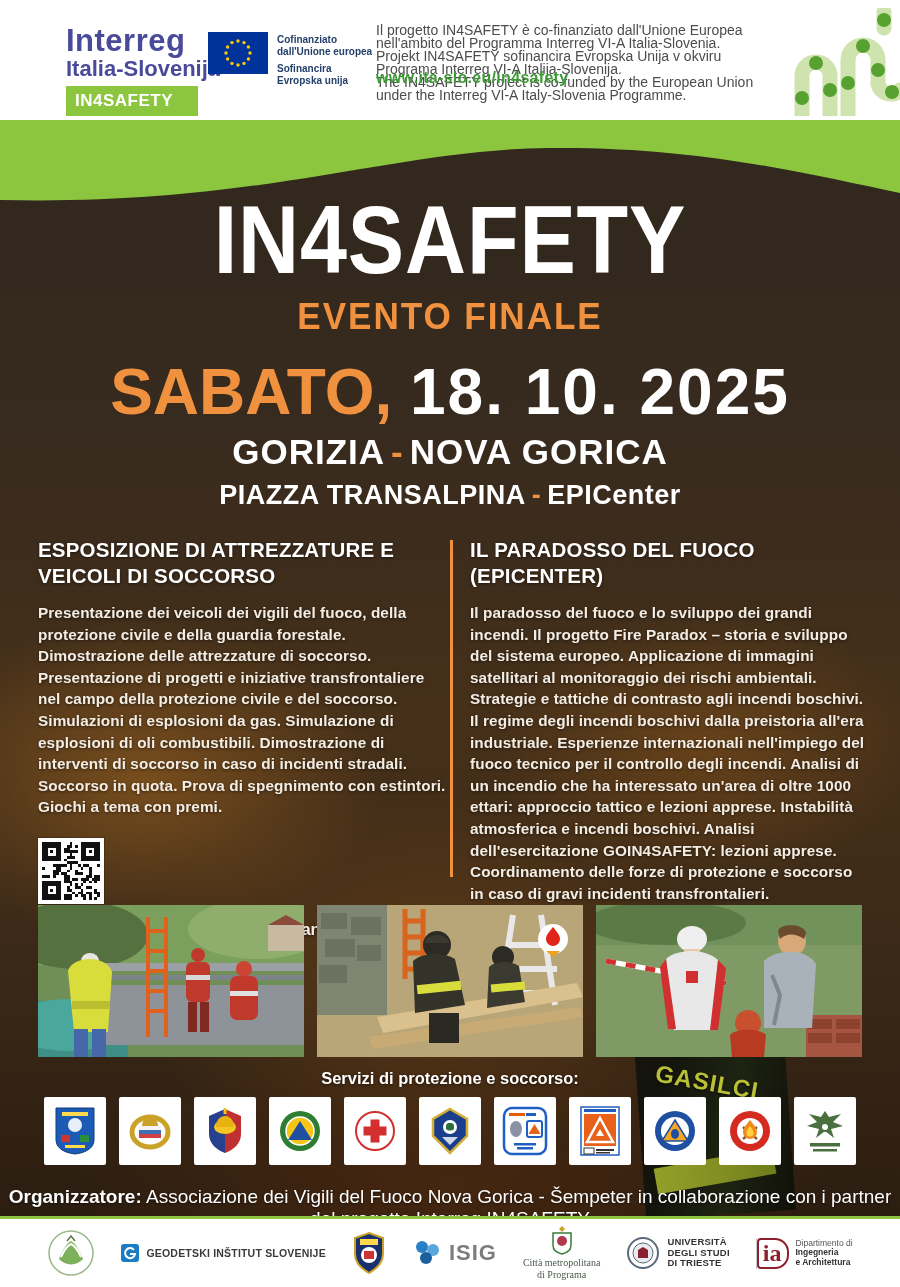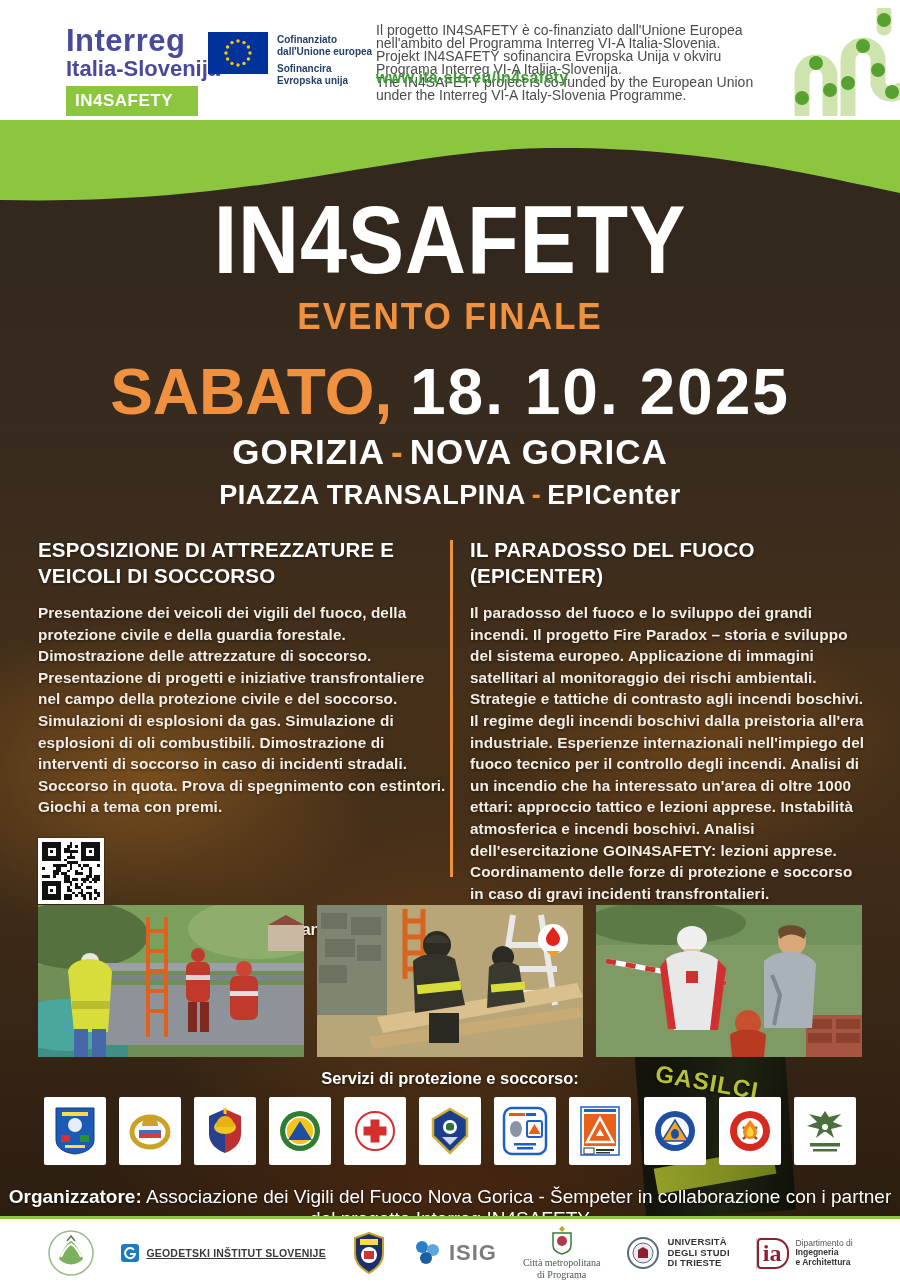--- a/index.html
+++ b/index.html
@@ -76,21 +76,21 @@
   .vest-text{position:absolute;left:18px;top:28px;color:#c7d23a;font-weight:bold;font-size:24px;letter-spacing:1px;transform:rotate(14deg);text-shadow:0 1px 2px #000;}
 
   
   .organizer{position:absolute;top:1186px;left:0;width:900px;text-align:center;color:#fff;font-size:19px;z-index:3;text-shadow:0 1px 2px rgba(0,0,0,.6);}
   .organizer b{font-weight:bold;}
 
   
   .footer{position:absolute;top:1219px;left:0;width:900px;height:68px;background:#fff;z-index:5;
     display:flex;align-items:center;justify-content:center;gap:26px;}
   .partner{display:flex;align-items:center;gap:7px;}
-  .p-label{font-size:10.5px;font-weight:bold;color:#3a3a3a;letter-spacing:.2px;text-decoration:underline;}
+  .p-label{font-size:10.5px;font-weight:bold;color:#3a3a3a;letter-spacing:.2px;}
   .isig-label{font-size:22px;font-weight:bold;color:#7c7c7c;letter-spacing:1px;}
   .venezia-label{font-size:10px;color:#4a5a4a;text-align:center;font-family:"Liberation Serif",serif;line-height:12px;}
   .units-label{font-size:9.5px;font-weight:bold;color:#333;line-height:10.5px;letter-spacing:.2px;}
   .ia-wrap{display:flex;align-items:center;gap:6px;border-left:1px solid #ccc;}
   .ia-glyph{font-size:24px;font-weight:bold;color:#8e1f2f;font-family:"Liberation Serif",serif;line-height:1;
     border:2px solid #8e1f2f;border-radius:4px 14px 14px 4px;padding:1px 6px 2px 4px;}
   .ia-label{font-size:8.5px;color:#555;line-height:9.5px;}
   .ia-label .b{font-weight:bold;color:#333;}
 </style>
 </head>

